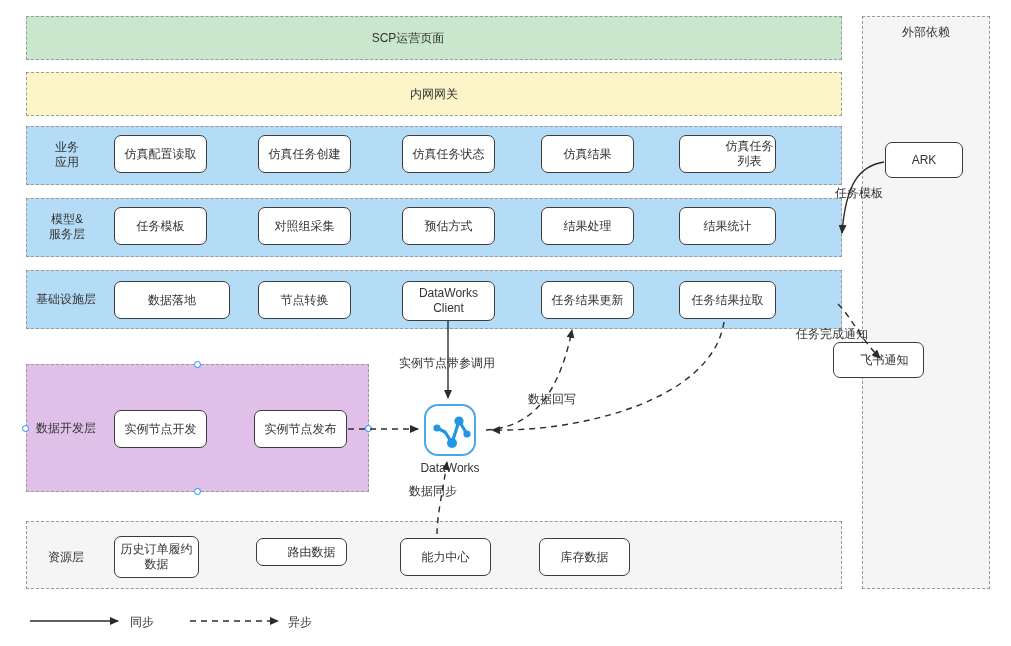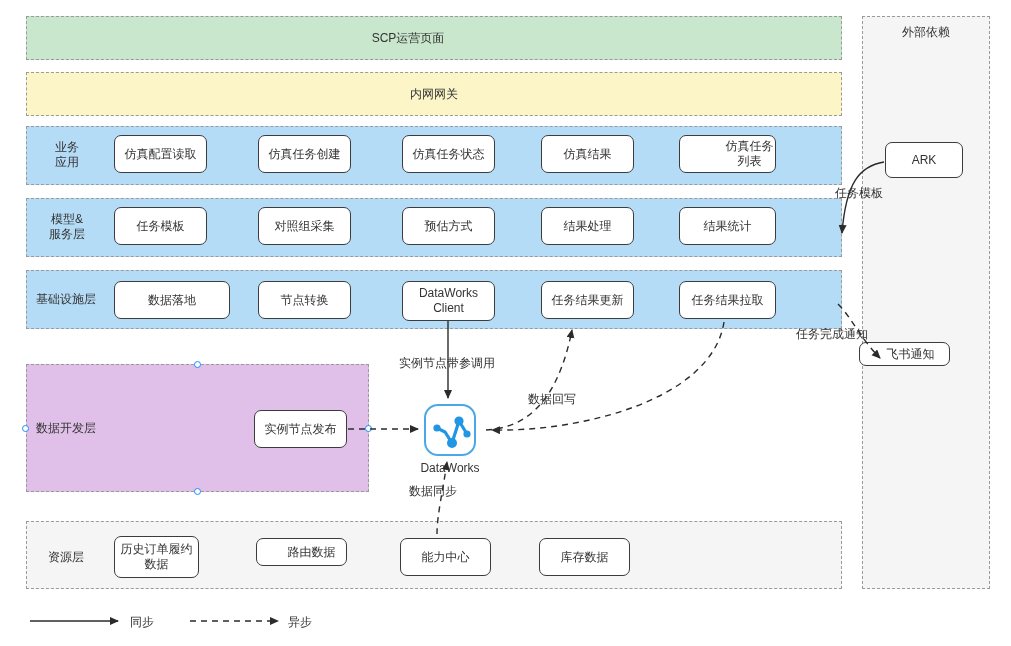--- a/index.html
+++ b/index.html
@@ -95,30 +95,31 @@
   <div class="node" style="left:541px;top:207px;width:93px;height:38px;">结果处理</div>
   <div class="node" style="left:679px;top:207px;width:97px;height:38px;">结果统计</div>
 
   <div class="node" style="left:114px;top:281px;width:116px;height:38px;">数据落地</div>
   <div class="node" style="left:258px;top:281px;width:93px;height:38px;">节点转换</div>
   <div class="node" style="left:402px;top:281px;width:93px;height:40px;">DataWorks
 Client</div>
   <div class="node" style="left:541px;top:281px;width:93px;height:38px;">任务结果更新</div>
   <div class="node" style="left:679px;top:281px;width:97px;height:38px;">任务结果拉取</div>
 
+  <div class="node" style="left:114px;top:410px;width:93px;height:38px;">实例节点开发</div>
   <div class="node" style="left:254px;top:410px;width:93px;height:38px;">实例节点发布</div>
 
   <div class="node" style="left:114px;top:536px;width:85px;height:42px;">历史订单履约
 数据</div>
   <div class="node" style="left:256px;top:538px;width:91px;height:28px;padding-left:20px;">路由数据</div>
   <div class="node" style="left:400px;top:538px;width:91px;height:38px;">能力中心</div>
   <div class="node" style="left:539px;top:538px;width:91px;height:38px;">库存数据</div>
 
   <div class="node" style="left:885px;top:142px;width:78px;height:36px;">ARK</div>
-  <div class="node" style="left:859px;top:342px;width:91px;height:24px;padding-left:12px;">飞书通知</div>
+  <div class="node" style="left:833px;top:342px;width:91px;height:36px;padding-left:12px;">飞书通知</div>
 
   <div class="dw-icon" style="left:424px;top:404px;width:52px;height:52px;">
     <svg width="52" height="52" viewBox="0 0 52 52" style="left:0;top:0;">
       <g stroke="#2196e3" stroke-width="3.2" fill="none" stroke-linecap="round">
         <path d="M11,22 L19,26 L26,37 L33,15 L41,28"></path>
       </g>
       <circle cx="11" cy="22" r="3.6" fill="#2196e3"></circle>
       <circle cx="26" cy="37" r="5.0" fill="#2196e3"></circle>
       <circle cx="33" cy="15" r="4.6" fill="#2196e3"></circle>
       <circle cx="41" cy="28" r="3.6" fill="#2196e3"></circle>

